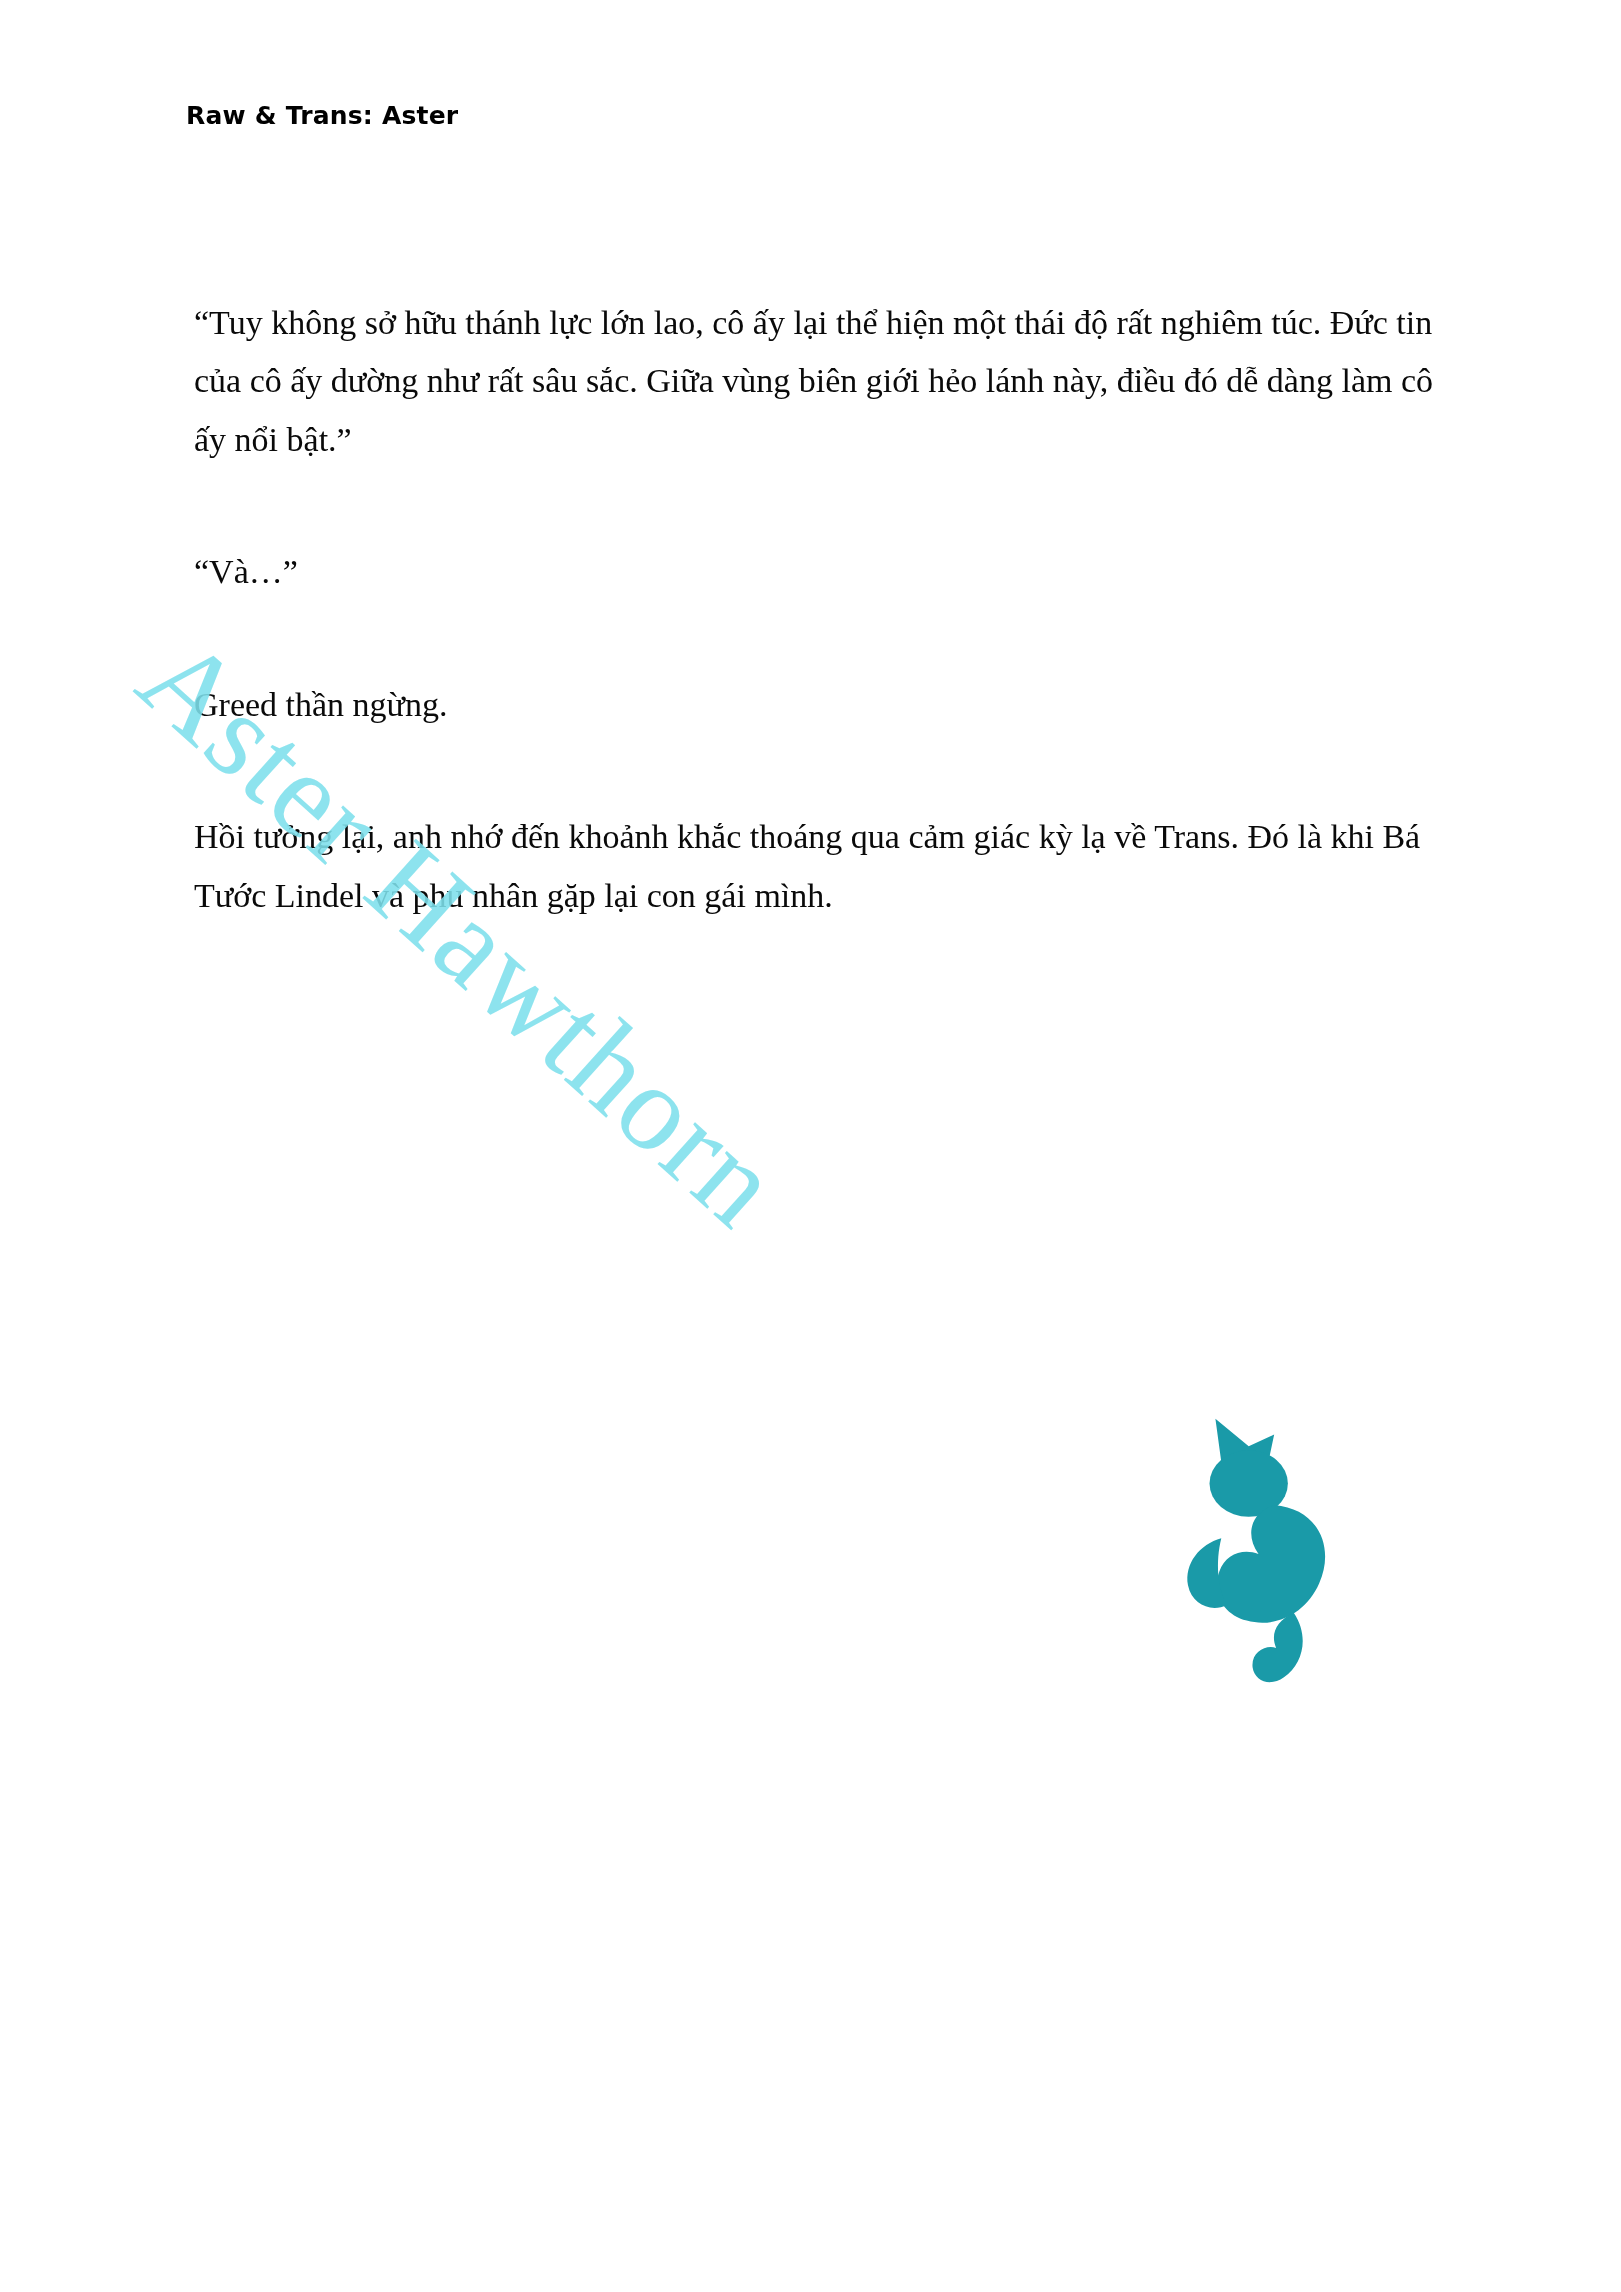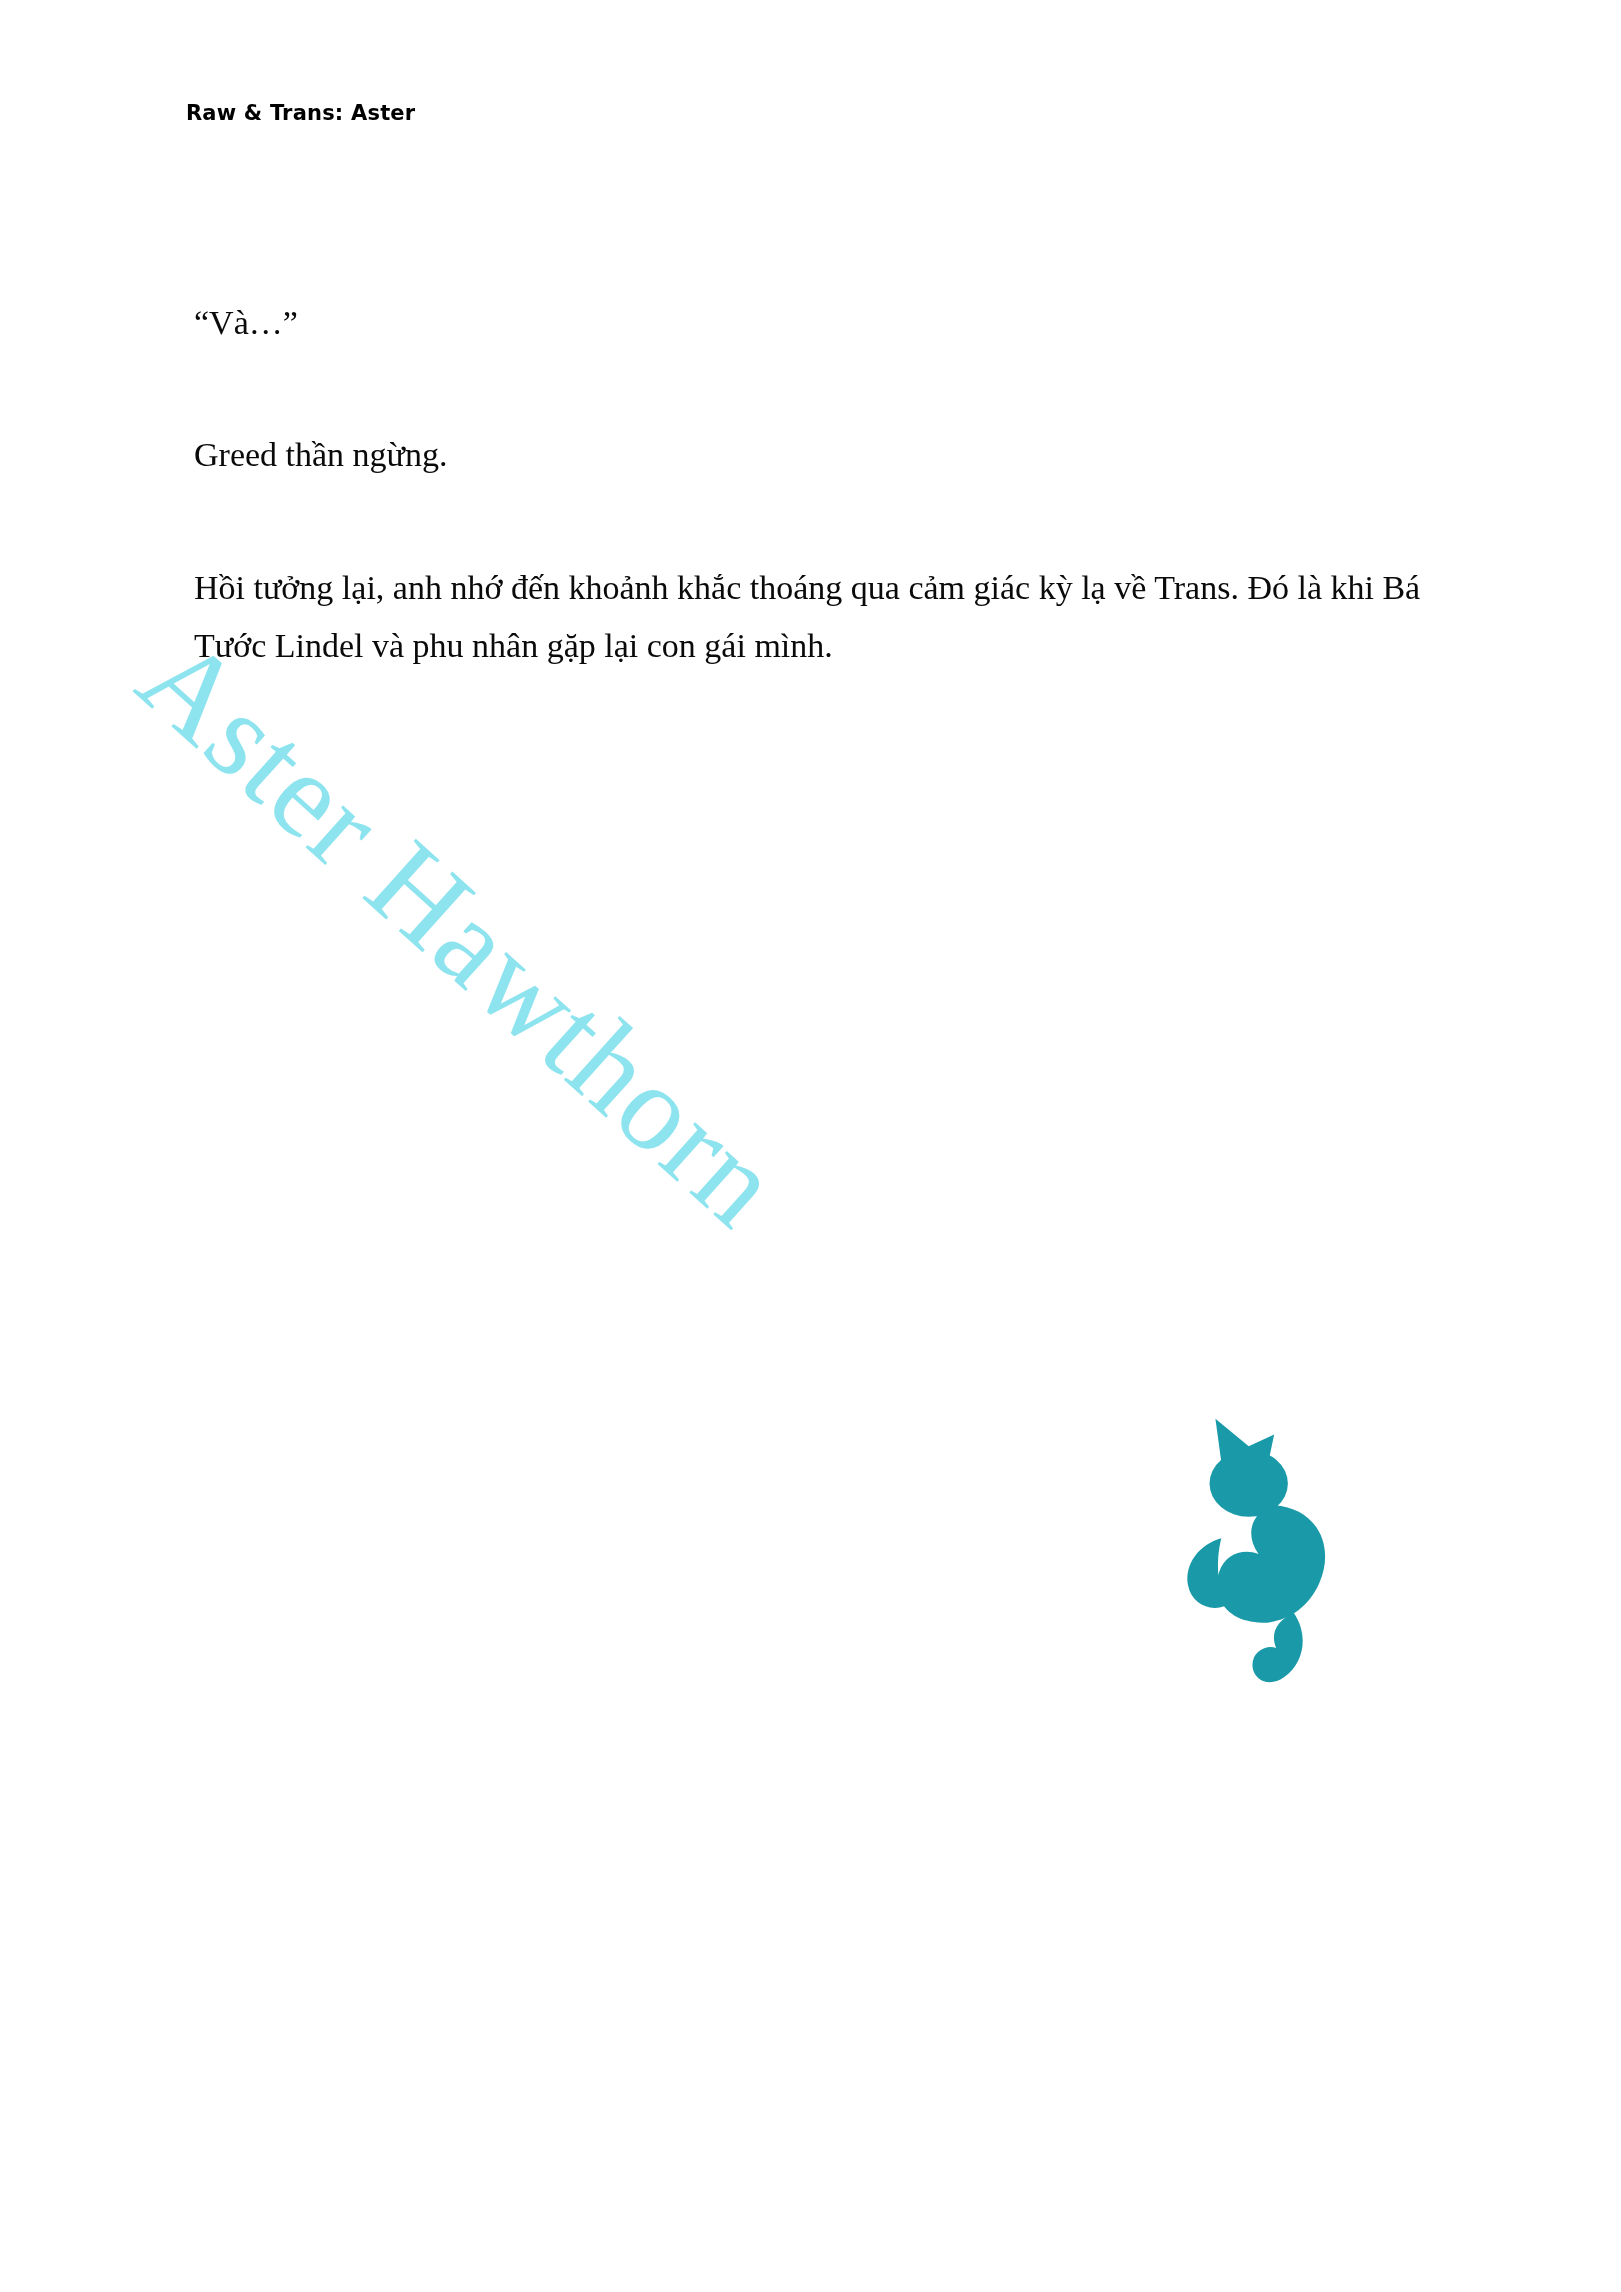--- a/index.html
+++ b/index.html
@@ -13,21 +13,21 @@
     height: 2293px;
     background: #ffffff;
     overflow: hidden;
     font-family: "Liberation Serif", serif;
   }
   .header {
     position: absolute;
     left: 186px;
     top: 101px;
     font-family: "DejaVu Sans", sans-serif;
-    font-size: 21px;
+    font-size: 25px;
     font-weight: bold;
     color: #000000;
     letter-spacing: 0.2px;
   }
   .content {
     position: absolute;
     left: 194px;
     top: 294px;
     width: 1245px;
   }
@@ -70,20 +70,21 @@
   }
 </style>
 </head>
 <body>
 
 <div class="page">
 
   <div class="header">Raw &amp; Trans: Aster</div>
 
   <div class="content">
+    <p class="para gap-lg">“Tuy không sở hữu thánh lực lớn lao, cô ấy lại thể hiện một thái độ rất nghiêm túc. Đức tin của cô ấy dường như rất sâu sắc. Giữa vùng biên giới hẻo lánh này, điều đó dễ dàng làm cô ấy nổi bật.”</p>
     <p class="para gap-lg">“Và…”</p>
     <p class="para gap-lg">Greed thần ngừng.</p>
     <p class="para gap-lg">Hồi tưởng lại, anh nhớ đến khoảnh khắc thoáng qua cảm giác kỳ lạ về Trans. Đó là khi Bá Tước Lindel và phu nhân gặp lại con gái mình.</p>
   </div>
 
   <div class="watermark-text">Aster Hawthorn</div>
 
   <div class="watermark-cat">
     <svg viewBox="0 0 220 290" width="216" height="284" xmlns="http://www.w3.org/2000/svg">
       <g fill="#1a9aa8">

